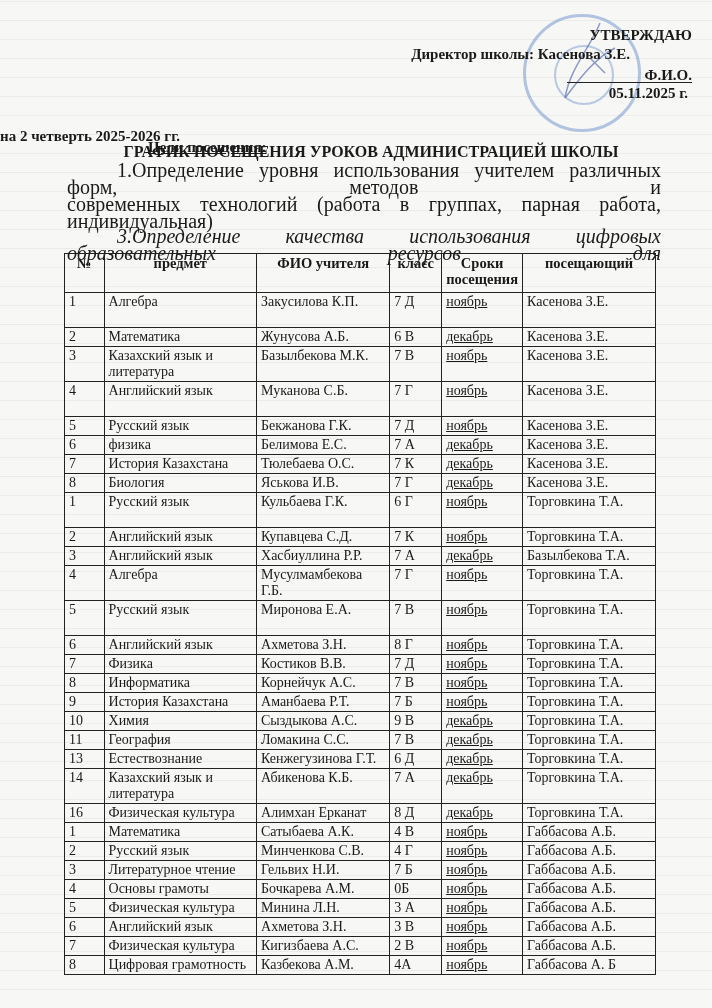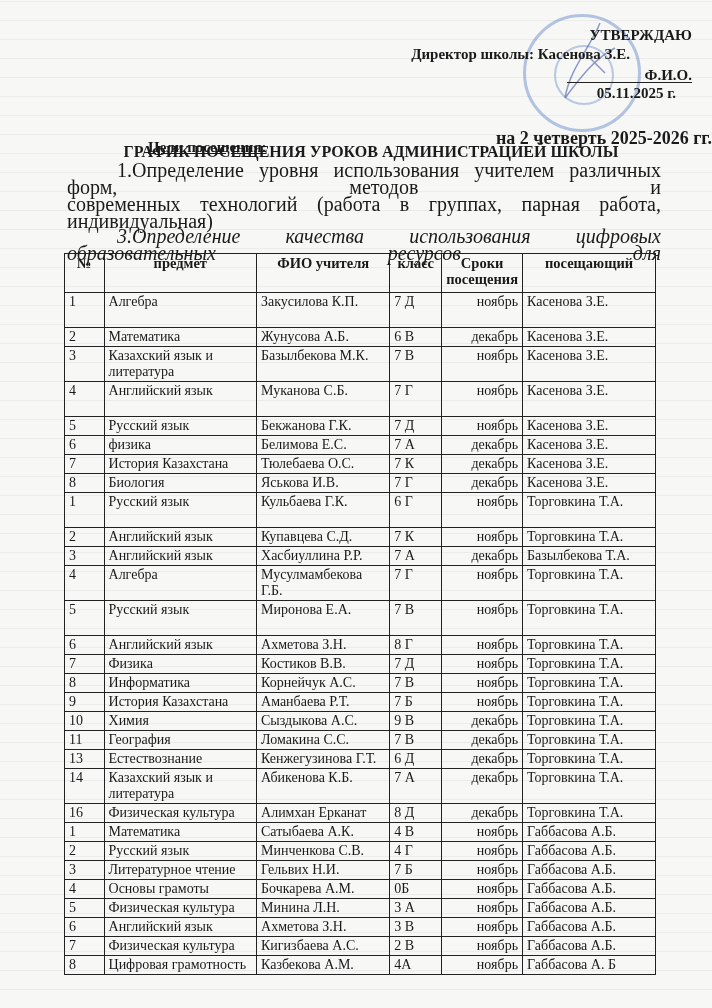--- a/index.html
+++ b/index.html
@@ -12,41 +12,41 @@
   .page { position:absolute; inset:0; }
   .ghost { position:absolute; inset:0; opacity:0.07; pointer-events:none;
     background-image:
       repeating-linear-gradient(0deg, transparent 0 18px, #555 18px 19px);
   }
   .approve { position:absolute; right:20px; top:26px; text-align:right; font-weight:bold; font-size:15px; line-height:18px; }
   .approve .a1 { position:absolute; right:0; top:0; white-space:nowrap; }
   .approve .a2 { position:absolute; right:62px; top:19px; white-space:nowrap; }
   .approve .line { position:absolute; right:0; top:56px; width:125px; border-top:1px solid #222; }
   .approve .a3 { position:absolute; right:0; top:40px; white-space:nowrap; }
-  .approve .a4 { position:absolute; right:16px; top:58px; white-space:nowrap; }
+  .approve .a4 { position:absolute; right:4px; top:58px; white-space:nowrap; }
 
   .stamp { position:absolute; left:523px; top:14px; width:118px; height:118px; border-radius:50%;
     border:3px solid rgba(90,130,200,0.45); box-sizing:border-box; pointer-events:none; }
   .stamp::after { content:""; position:absolute; left:28px; top:28px; width:56px; height:56px; border-radius:50%;
     border:2px solid rgba(90,130,200,0.4); }
   .signature { position:absolute; left:560px; top:18px; width:60px; height:90px; pointer-events:none; }
 
   .title { position:absolute; left:0; right:0; top:111px; text-align:center; font-weight:bold; font-size:16px; padding-left:30px;margin-top:32px; }
-  .subtitle { position:absolute; left:0; right:0; top:128px; text-align:right; font-weight:bold; font-size:18px; }
+  .subtitle { position:absolute; left:0; right:0; top:128px; text-align:left; font-weight:bold; font-size:15px; }
   .goals-h { position:absolute; left:148px; top:139px; font-weight:bold; font-size:15px;text-decoration:underline; }
   .goal { position:absolute; left:67px; width:594px; font-size:20px; line-height:17px; text-align:justify; }
   .goal .first { display:block; text-indent:50px; text-align-last:justify; }
   .g1 { top:162px; } .g2 { top:195px; } .g3 { top:228px;font-style:italic; }
 
   table.sched { position:absolute; left:64px; top:253px; width:592px; border-collapse:collapse; font-size:14px; transform:skewX(0deg); }
   table.sched th, table.sched td { border:1px solid #222; padding:1px 4px; vertical-align:top; line-height:16px; }
   table.sched th { font-weight:bold; font-size:14.5px; text-align:center; vertical-align:top; height:36px; }
   col.c-num { width:40px; } col.c-subj { width:154px; } col.c-teach { width:134px; }
   col.c-cls { width:52px; } col.c-term { width:78px; } col.c-vis { width:134px; }
-  td.term { text-align:right; }
+  td.term { text-align:left;text-decoration:underline; }
   tr.tall td { height:32px; }
   tr.std td { height:14px; }
 </style>
 </head>
 <body>
 
 <div class="page">
   <div class="ghost"></div>
 
   <div class="stamp"></div>

